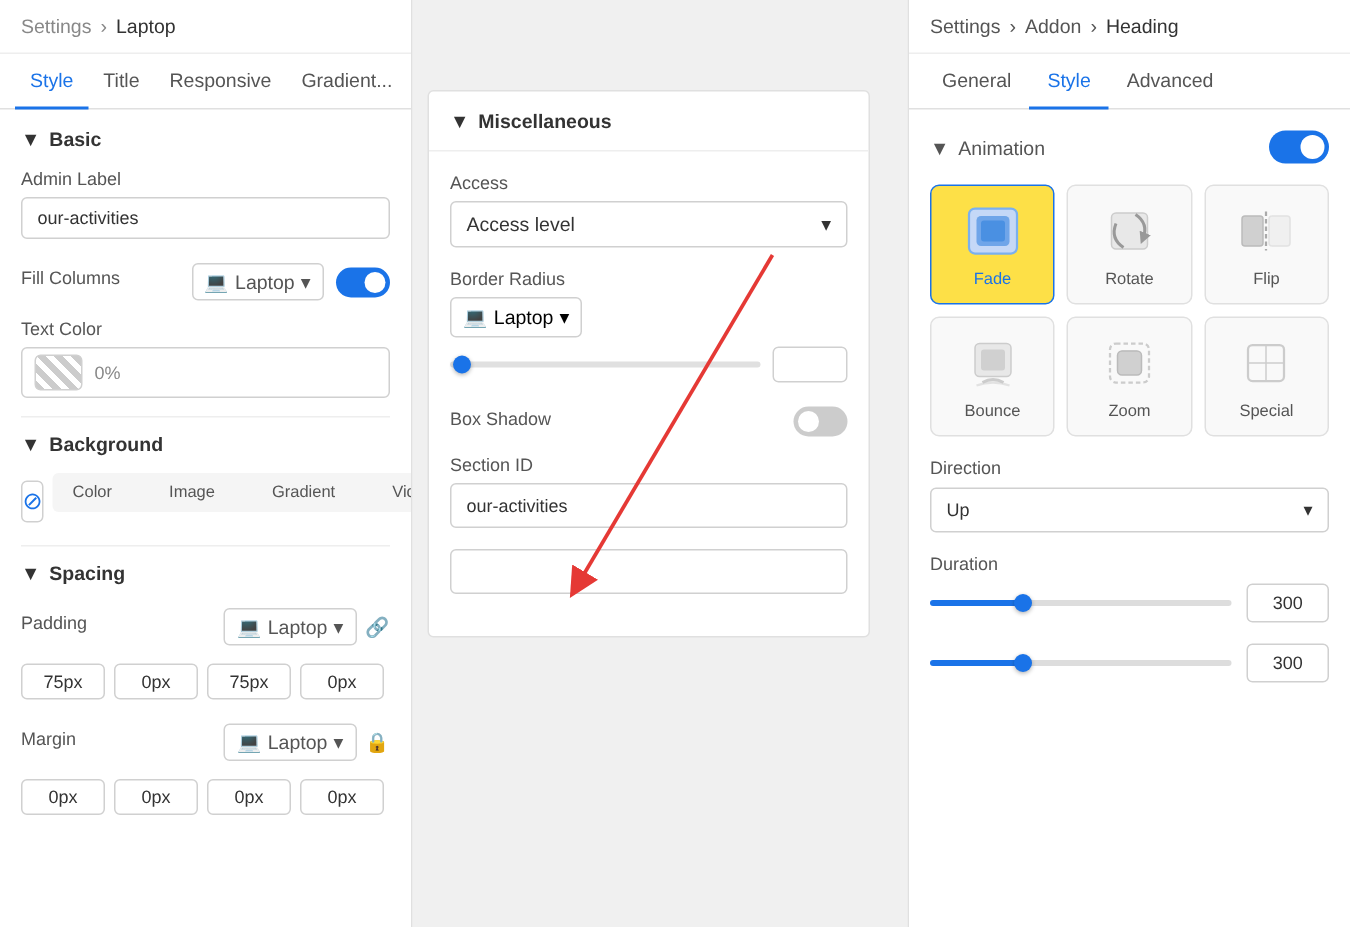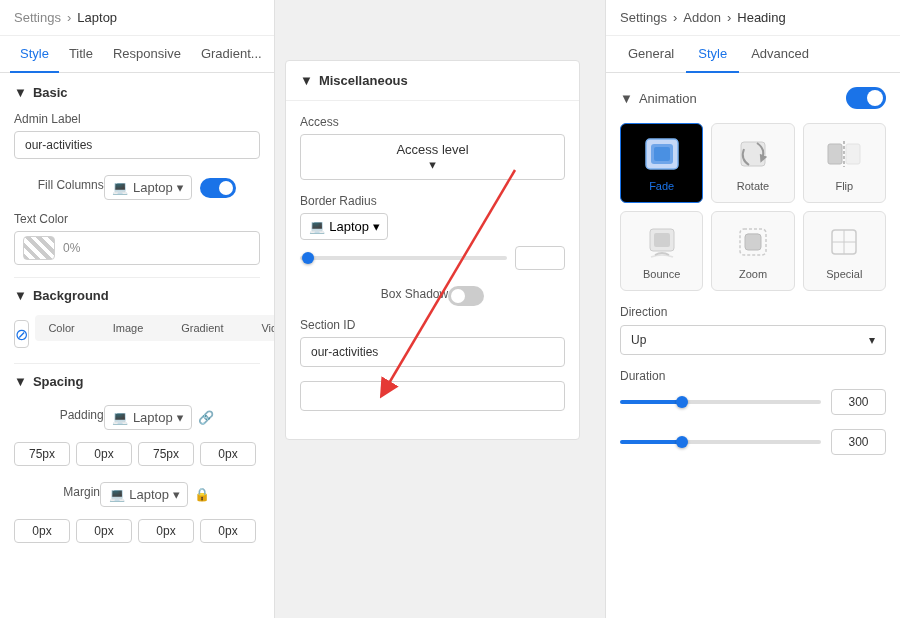--- a/index.html
+++ b/index.html
@@ -58,21 +58,21 @@
       border-radius: 4px;
       padding: 6px 10px;
       font-size: 12px;
       color: #333;
       background: #fff;
       outline: none;
     }
     .field-row { margin-bottom: 12px; }
 
     .inline-row {
-      display: flex; align-items: center; justify-content: center;
+      display: flex; align-items: center; justify-content: space-between;
       margin-bottom: 12px;
       margin-top: 16px;
     }
 
     .toggle {
       width: 36px; height: 20px; border-radius: 10px;
       background: #1a73e8;
       position: relative; cursor: pointer;
       display: inline-block;
     }
@@ -157,21 +157,21 @@
       font-weight: 600; color: #333;
       border-bottom: 1px solid #eee;
       cursor: pointer;
     }
     .mid-content { padding: 14px; }
     .mid-field { margin-bottom: 14px; }
     .mid-label { color: #555; font-size: 12px; margin-bottom: 5px; }
     .mid-select {
       width: 100%; border: 1px solid #d0d0d0; border-radius: 4px;
       padding: 7px 10px; font-size: 12px; color: #333; background: #fff;
-      display: flex; align-items: center; justify-content: space-between; cursor: pointer; flex-direction: column;
+      display: flex; align-items: center; justify-content: space-between; cursor: pointer;
     }
     .mid-device-row {
       display: flex; align-items: center; gap: 8px;
     }
     .mid-device-select {
       display: flex; align-items: center; gap: 4px;
       border: 1px solid #d0d0d0; border-radius: 4px;
       padding: 5px 8px; font-size: 12px; cursor: pointer; background: #fff;
     }
     .radius-row {
@@ -261,21 +261,21 @@
       display: grid; grid-template-columns: repeat(3, 1fr);
       gap: 8px; margin-bottom: 14px;
     }
     .anim-card {
       border: 1px solid #e0e0e0; border-radius: 6px;
       padding: 10px 6px;
       display: flex; flex-direction: column; align-items: center; gap: 6px;
       cursor: pointer; background: #f9f9f9;
     }
     .anim-card.active {
-      border-color: #1a73e8; background: #000000;
+      border-color: #1a73e8; background: #fde047;
     }
     .anim-card-label { font-size: 11px; color: #555; }
     .anim-card.active .anim-card-label { color: #1a73e8; }
 
     .anim-icon {
       width: 48px; height: 40px;
       display: flex; align-items: center; justify-content: center;
     }
 
     .field-select-row {

